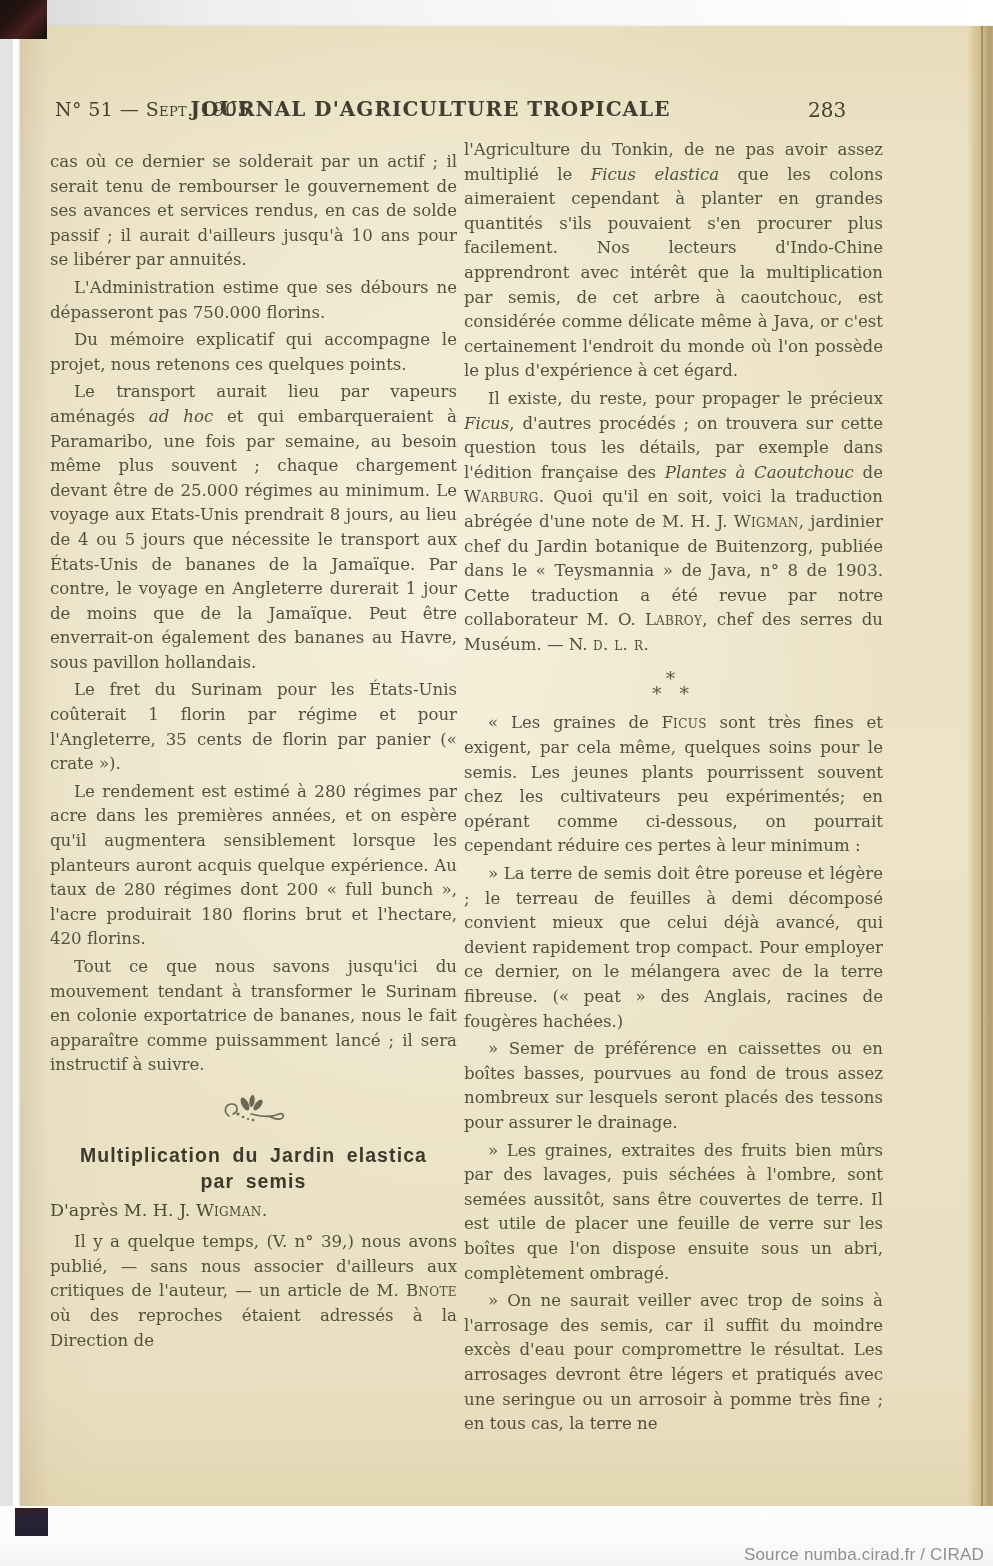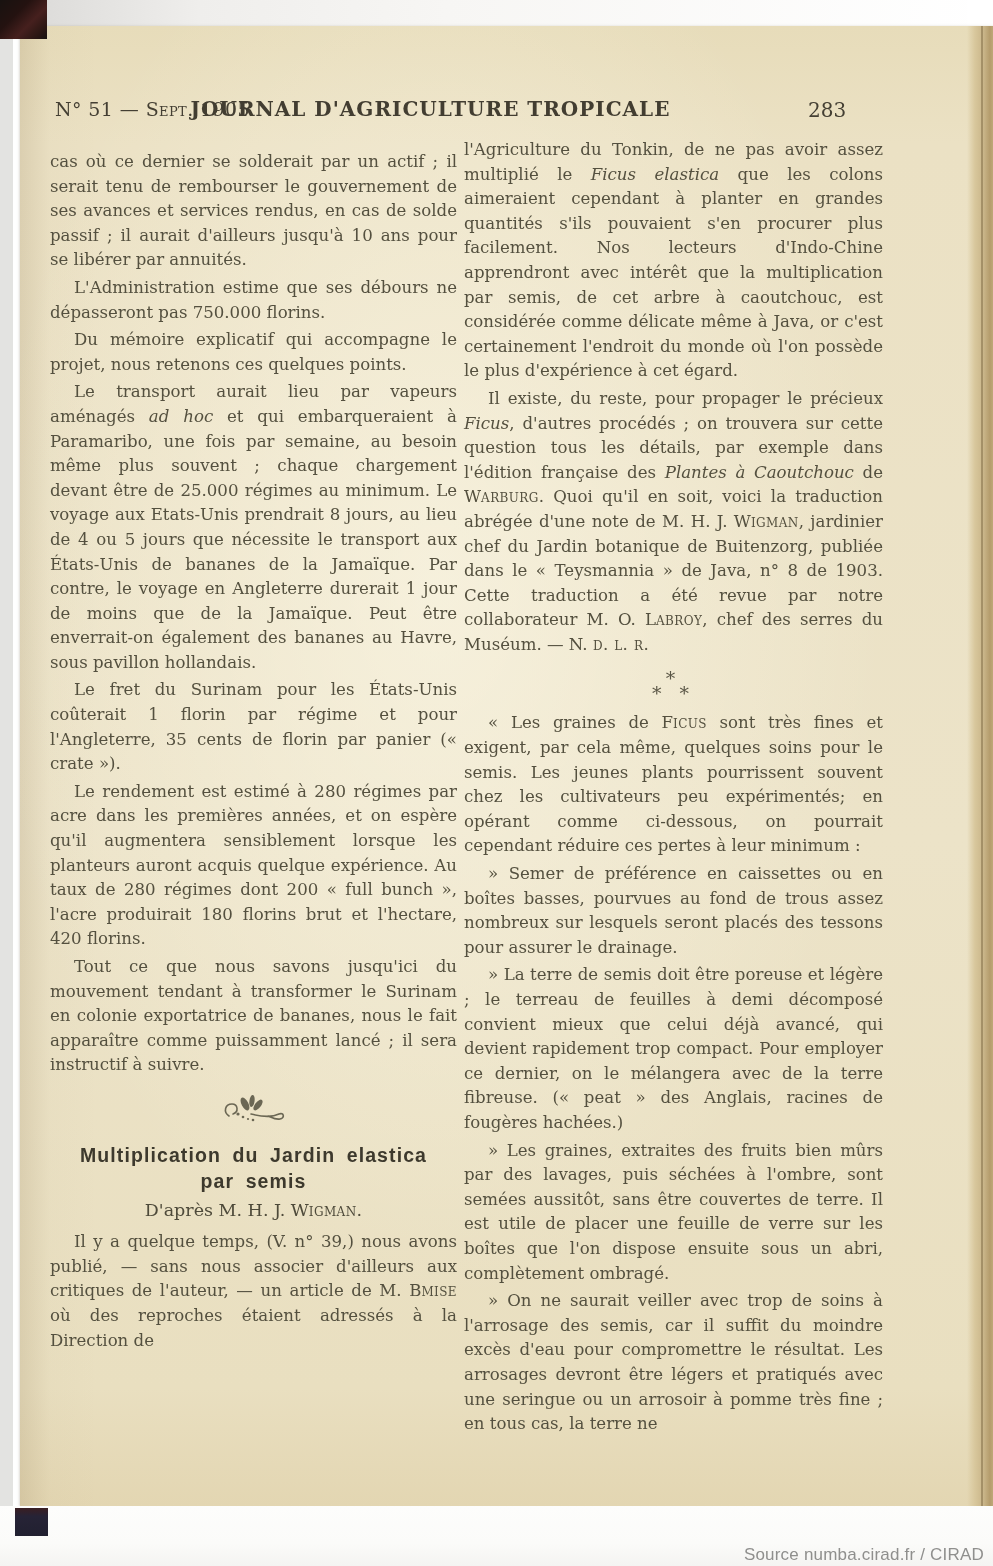--- a/index.html
+++ b/index.html
@@ -53,21 +53,21 @@
   .para{margin:0 0 3px 0;text-align:justify;}
   .para.ind{text-indent:1.45em;}
   .seg-i{font-style:italic;}
   .seg-sc{font-variant:small-caps;letter-spacing:0.4px;}
 
   
   .ornament-wrap{text-align:center;margin:14px 0 6px 0;}
   .article-title{font-family:"Liberation Sans",sans-serif;font-weight:700;
       font-size:19.5px;line-height:26px;letter-spacing:1.1px;word-spacing:5px;
       text-align:center;color:#3d392d;margin:2px 0 4px 0;}
-  .article-byline{text-align:center;font-size:17.5px;margin:2px 0 8px 0;color:#4e4a3a;}
+  .article-byline{font-size:17.5px;margin:2px 0 8px 0;color:#4e4a3a;}
 
   
   .asterism{text-align:center;line-height:15px;font-size:19px;color:#5a5646;margin:14px 0 10px 0;}
   .asterism div{letter-spacing:6px;}
 </style>
 </head>
 <body>
 
 <div class="scan-left-strip"></div>
 <div class="scan-top-strip"></div>
@@ -112,39 +112,39 @@
             <circle cx="32" cy="28" r="1.3"></circle>
         </g>
       </svg>
     </div>
 
     <div class="article-title">Multiplication du Jardin elastica</div>
     <div class="article-title" style="margin-top:-4px;text-align:center;">par semis</div>
     <div class="article-byline"><span>D'après M. H. J. </span><span>W</span><span class="seg-sc">igman</span><span>.</span></div>
 
     <div>
-        <p class="para ind"><span>Il y a quelque temps, (V. n° 39,) nous avons publié, — sans nous associer d'ailleurs aux critiques de l'auteur, — un article de M. </span><span>B</span><span class="seg-sc">mise</span><span> où des reproches étaient adressés à la Direction de</span></p>
+        <p class="para ind"><span>Il y a quelque temps, (V. n° 39,) nous avons publié, — sans nous associer d'ailleurs aux critiques de l'auteur, — un article de M. </span><span>B</span><span class="seg-sc">note</span><span> où des reproches étaient adressés à la Direction de</span></p>
       </div>
   </div>
 
   <div class="col col-right">
     <div>
         <p class="para"><span>l'Agriculture du Tonkin, de ne pas avoir assez multiplié le </span><span class="seg-i">Ficus elastica</span><span> que les colons aimeraient cependant à planter en grandes quantités s'ils pouvaient s'en procurer plus facilement. Nos lecteurs d'Indo-Chine apprendront avec intérêt que la multiplication par semis, de cet arbre à caoutchouc, est considérée comme délicate même à Java, or c'est certainement l'endroit du monde où l'on possède le plus d'expérience à cet égard.</span></p>
         <p class="para ind"><span>Il existe, du reste, pour propager le précieux </span><span class="seg-i">Ficus</span><span>, d'autres procédés ; on trouvera sur cette question tous les détails, par exemple dans l'édition française des </span><span class="seg-i">Plantes à Caoutchouc</span><span> de </span><span>W</span><span class="seg-sc">arburg</span><span>. Quoi qu'il en soit, voici la traduction abrégée d'une note de M. H. J. </span><span>W</span><span class="seg-sc">igman</span><span>, jardinier chef du Jardin botanique de Buitenzorg, publiée dans le « Teysmannia » de Java, n° 8 de 1903. Cette traduction a été revue par notre collaborateur M. O. </span><span>L</span><span class="seg-sc">abroy</span><span>, chef des serres du Muséum. — N. </span><span class="seg-sc">d. l. r.</span></p>
       </div>
 
     <div class="asterism">
       <div>*</div>
       <div>* *</div>
     </div>
 
     <div>
         <p class="para ind"><span>« Les graines de </span><span>F</span><span class="seg-sc">icus</span><span> sont très fines et exigent, par cela même, quelques soins pour le semis. Les jeunes plants pourrissent souvent chez les cultivateurs peu expérimentés; en opérant comme ci-dessous, on pourrait cependant réduire ces pertes à leur minimum :</span></p>
+        <p class="para ind"><span>» La terre de semis doit être poreuse et légère ; le terreau de feuilles à demi décomposé convient mieux que celui déjà avancé, qui devient rapidement trop compact. Pour employer ce dernier, on le mélangera avec de la terre fibreuse. (« peat » des Anglais, racines de fougères hachées.)</span></p>
         <p class="para ind"><span>» Semer de préférence en caissettes ou en boîtes basses, pourvues au fond de trous assez nombreux sur lesquels seront placés des tessons pour assurer le drainage.</span></p>
-        <p class="para ind"><span>» La terre de semis doit être poreuse et légère ; le terreau de feuilles à demi décomposé convient mieux que celui déjà avancé, qui devient rapidement trop compact. Pour employer ce dernier, on le mélangera avec de la terre fibreuse. (« peat » des Anglais, racines de fougères hachées.)</span></p>
         <p class="para ind"><span>» Les graines, extraites des fruits bien mûrs par des lavages, puis séchées à l'ombre, sont semées aussitôt, sans être couvertes de terre. Il est utile de placer une feuille de verre sur les boîtes que l'on dispose ensuite sous un abri, complètement ombragé.</span></p>
         <p class="para ind"><span>» On ne saurait veiller avec trop de soins à l'arrosage des semis, car il suffit du moindre excès d'eau pour compromettre le résultat. Les arrosages devront être légers et pratiqués avec une seringue ou un arrosoir à pomme très fine ; en tous cas, la terre ne</span></p>
       </div>
   </div>
 </div>
 
 <div class="binding-corner"></div>
 
 <div class="bottom-band">
   <div class="bottom-mark"></div>

